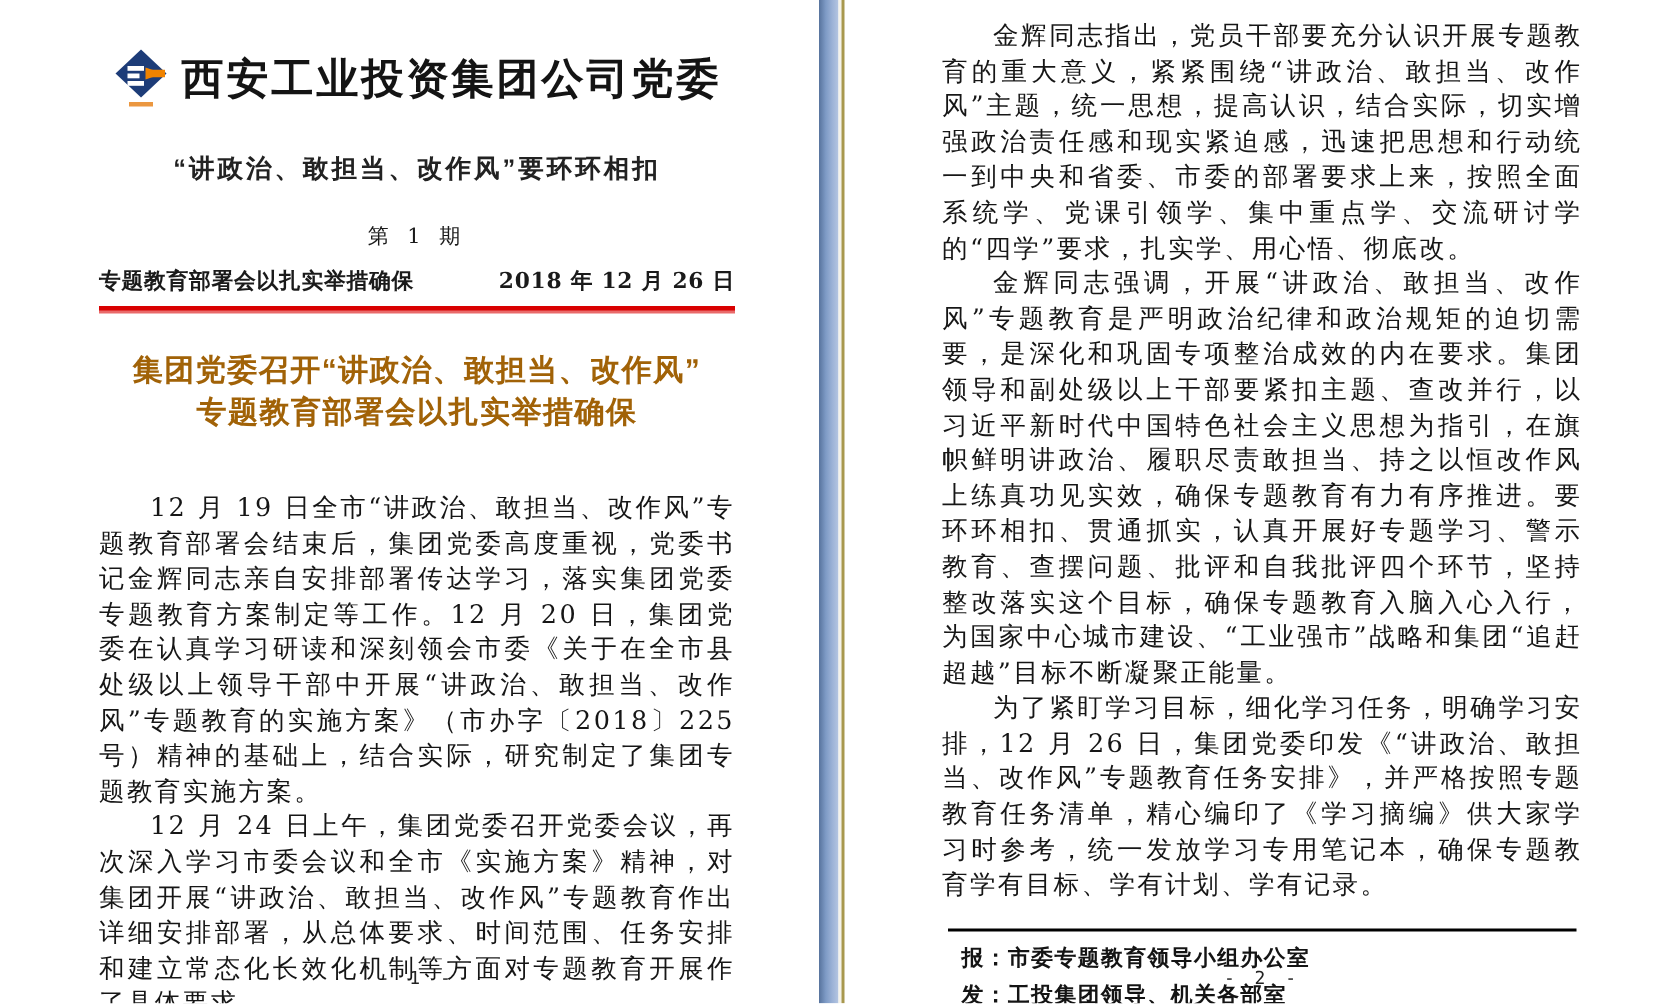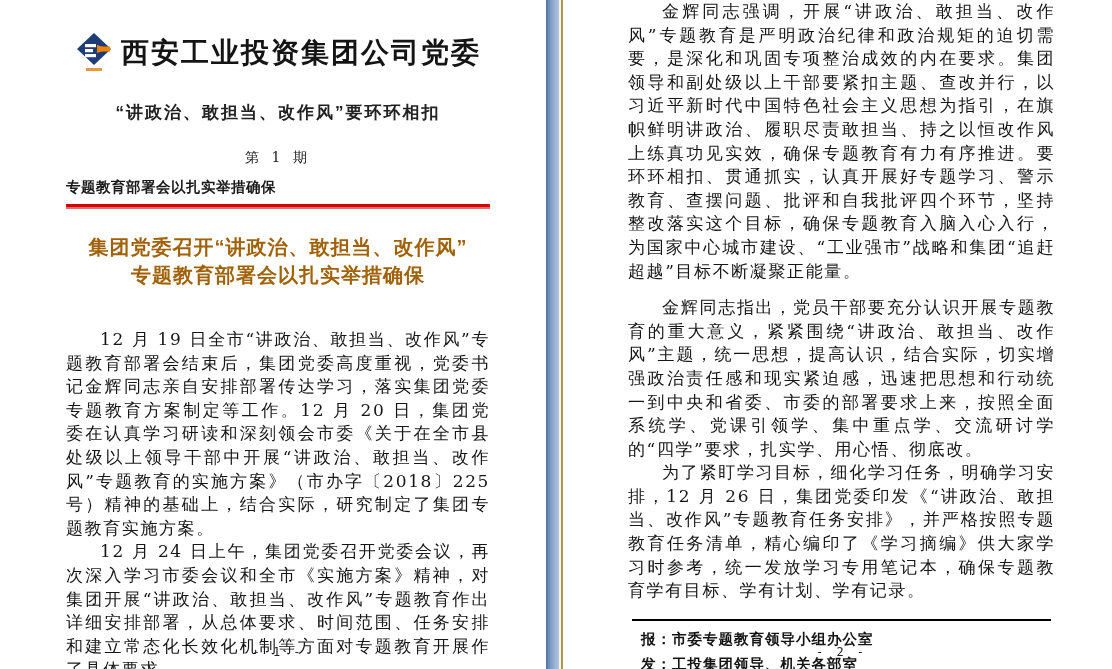--- a/index.html
+++ b/index.html
@@ -89,20 +89,21 @@
       </span>
       <h1 class="org-title">西安工业投资集团公司党委</h1>
     </div>
 
     <div class="subtitle">“讲政治、敢担当、改作风”要环环相扣</div>
 
     <div class="issue-no">第 1 期</div>
 
     <div class="issuer-row">
       <span>专题教育部署会以扎实举措确保</span>
+      <span>2018 年 12 月 26 日</span>
     </div>
 
     <div class="red-rule"></div>
 
     <h2 class="headline">
       <div>集团党委召开“讲政治、敢担当、改作风”</div>
       <div>专题教育部署会以扎实举措确保</div>
     </h2>
 
     <p class="bodytext first">12 月 19 日全市“讲政治、敢担当、改作风”专题教育部署会结束后，集团党委高度重视，党委书记金辉同志亲自安排部署传达学习，落实集团党委专题教育方案制定等工作。12 月 20 日，集团党委在认真学习研读和深刻领会市委《关于在全市县处级以上领导干部中开展“讲政治、敢担当、改作风”专题教育的实施方案》（市办字〔2018〕225 号）精神的基础上，结合实际，研究制定了集团专题教育实施方案。</p>
@@ -110,22 +111,22 @@
 
     <div class="pageno">- 1 -</div>
   </section>
 
   <div class="spine"></div>
   <div class="spine-gap"></div>
   <div class="spine-gold"></div>
 
   <section class="page page2">
 
+    <p class="bodytext first">金辉同志指出，党员干部要充分认识开展专题教育的重大意义，紧紧围绕“讲政治、敢担当、改作风”主题，统一思想，提高认识，结合实际，切实增强政治责任感和现实紧迫感，迅速把思想和行动统一到中央和省委、市委的部署要求上来，按照全面系统学、党课引领学、集中重点学、交流研讨学的“四学”要求，扎实学、用心悟、彻底改。</p>
     <p class="bodytext">金辉同志强调，开展“讲政治、敢担当、改作风”专题教育是严明政治纪律和政治规矩的迫切需要，是深化和巩固专项整治成效的内在要求。集团领导和副处级以上干部要紧扣主题、查改并行，以习近平新时代中国特色社会主义思想为指引，在旗帜鲜明讲政治、履职尽责敢担当、持之以恒改作风上练真功见实效，确保专题教育有力有序推进。要环环相扣、贯通抓实，认真开展好专题学习、警示教育、查摆问题、批评和自我批评四个环节，坚持整改落实这个目标，确保专题教育入脑入心入行，为国家中心城市建设、“工业强市”战略和集团“追赶超越”目标不断凝聚正能量。</p>
-    <p class="bodytext first">金辉同志指出，党员干部要充分认识开展专题教育的重大意义，紧紧围绕“讲政治、敢担当、改作风”主题，统一思想，提高认识，结合实际，切实增强政治责任感和现实紧迫感，迅速把思想和行动统一到中央和省委、市委的部署要求上来，按照全面系统学、党课引领学、集中重点学、交流研讨学的“四学”要求，扎实学、用心悟、彻底改。</p>
     <p class="bodytext">为了紧盯学习目标，细化学习任务，明确学习安排，12 月 26 日，集团党委印发《“讲政治、敢担当、改作风”专题教育任务安排》，并严格按照专题教育任务清单，精心编印了《学习摘编》供大家学习时参考，统一发放学习专用笔记本，确保专题教育学有目标、学有计划、学有记录。</p>
 
     <div class="dist-block">
       <div class="dist-row rfirst">报：市委专题教育领导小组办公室</div>
       <div class="dist-row rlast">发：工投集团领导、机关各部室</div>
 
     </div>
 
     <div class="pageno">- 2 -</div>
   </section>

